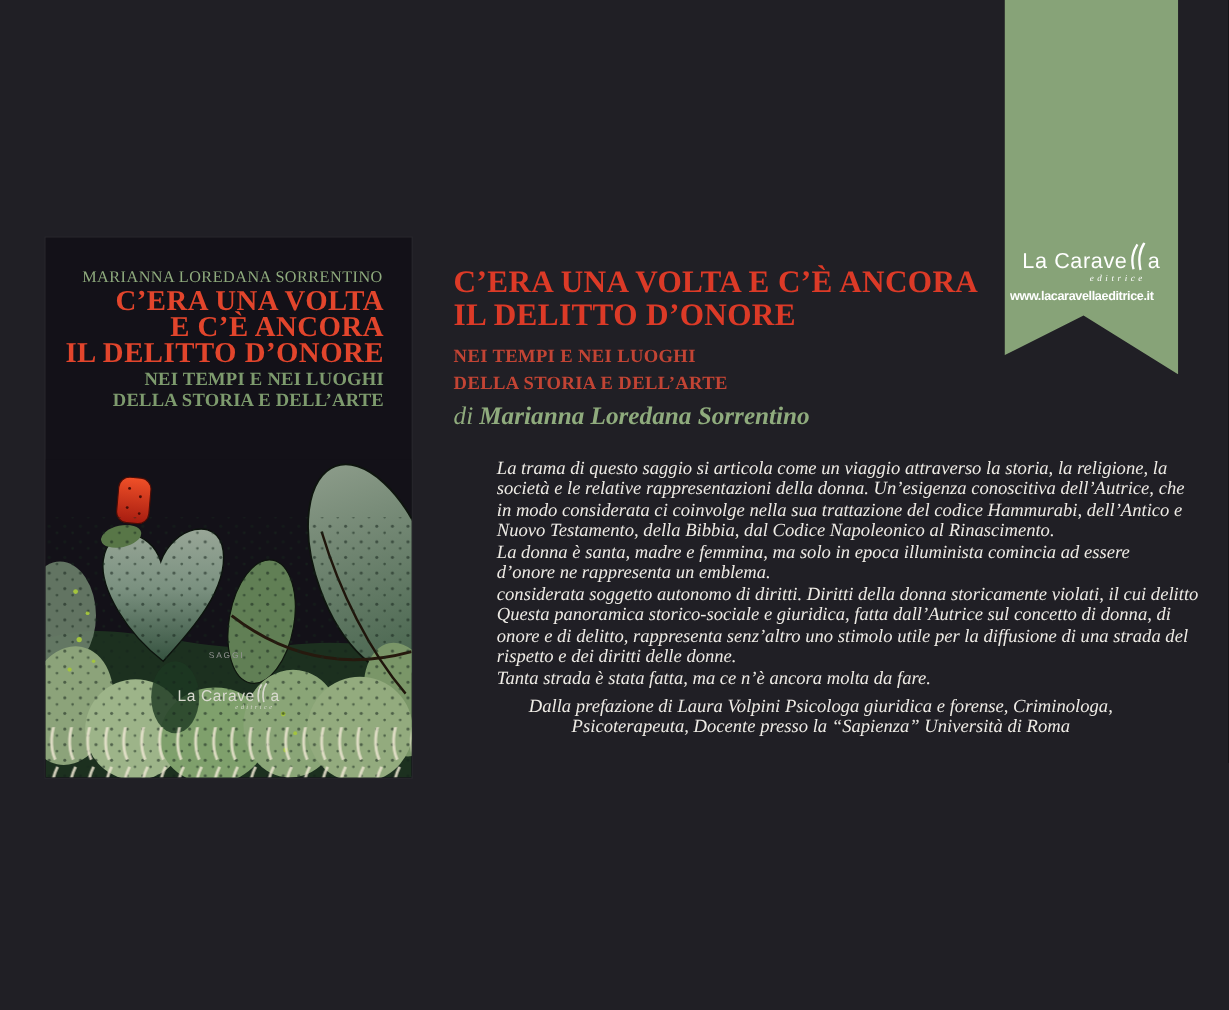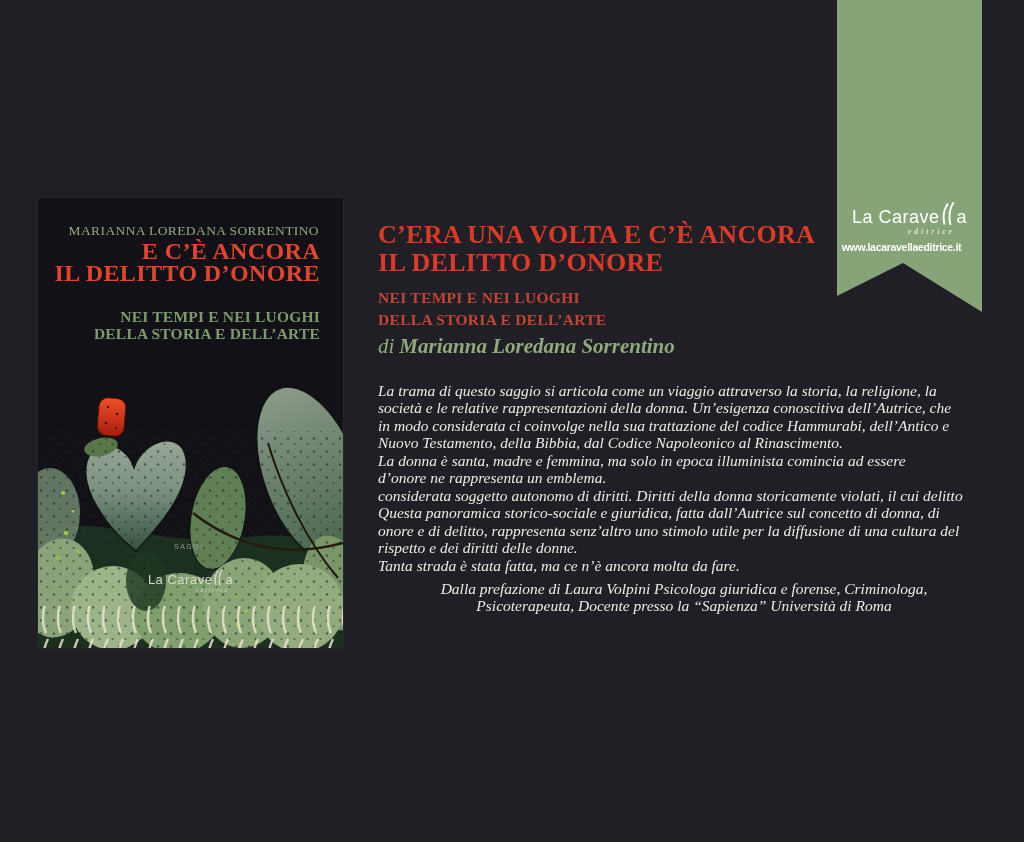--- a/index.html
+++ b/index.html
@@ -44,34 +44,35 @@
   
   .main{position:absolute;left:378px;top:221px;width:612px;}
   .main-title{font-weight:bold;font-size:26px;line-height:28px;letter-spacing:.3px;
          color:var(--title_red,#dc3a27);}
   .main-subtitle{margin-top:10px;font-weight:bold;font-size:15.5px;line-height:22px;
          letter-spacing:.3px;color:var(--subtitle_red,#c24434);}
   .byline{margin-top:2px;font-style:italic;font-size:21px;line-height:26px;
          color:var(--sage_green,#8fab7d);}
   .byline b{margin-left:5px;}
   .body-text{margin-top:23px;font-style:italic;font-size:15.5px;line-height:17.45px;
-         color:var(--body_white,#eeebe5);}
+         color:var(--body_white,#eeebe5);margin-left:36px;}
   .body-text div{white-space:nowrap;}
   .attribution{margin-top:6px;text-align:center;font-style:italic;font-size:15.5px;
          line-height:17.5px;color:var(--body_white,#eeebe5);}
   .attribution div{white-space:nowrap;}
 </style>
 </head>
 <body>
 
 <div id="page">
 
   <div class="cover">
     <div class="cover-author">MARIANNA LOREDANA SORRENTINO</div>
     <div class="cover-title">
+      <div>C’ERA UNA VOLTA</div>
       <div>E C’È ANCORA</div>
       <div>IL DELITTO D’ONORE</div>
     </div>
     <div class="cover-subtitle">
       <div>NEI TEMPI E NEI LUOGHI</div>
       <div>DELLA STORIA E DELL’ARTE</div>
     </div>
 
     <svg class="cover-art" viewBox="0 0 305 265" preserveAspectRatio="none">
       <defs>
@@ -186,21 +187,21 @@
     </div>
     <div class="body-text">
       <div>La trama di questo saggio si articola come un viaggio attraverso la storia, la religione, la</div>
       <div>società e le relative rappresentazioni della donna. Un’esigenza conoscitiva dell’Autrice, che</div>
       <div>in modo considerata ci coinvolge nella sua trattazione del codice Hammurabi, dell’Antico e</div>
       <div>Nuovo Testamento, della Bibbia, dal Codice Napoleonico al Rinascimento.</div>
       <div>La donna è santa, madre e femmina, ma solo in epoca illuminista comincia ad essere</div>
       <div>d’onore ne rappresenta un emblema.</div>
       <div>considerata soggetto autonomo di diritti. Diritti della donna storicamente violati, il cui delitto</div>
       <div>Questa panoramica storico-sociale e giuridica, fatta dall’Autrice sul concetto di donna, di</div>
-      <div>onore e di delitto, rappresenta senz’altro uno stimolo utile per la diffusione di una cultura del</div>
+      <div>onore e di delitto, rappresenta senz’altro uno stimolo utile per la diffusione di una strada del</div>
       <div>rispetto e dei diritti delle donne.</div>
       <div>Tanta strada è stata fatta, ma ce n’è ancora molta da fare.</div>
     </div>
     <div class="attribution">
       <div>Dalla prefazione di Laura Volpini Psicologa giuridica e forense, Criminologa,</div>
       <div>Psicoterapeuta, Docente presso la “Sapienza” Università di Roma</div>
     </div>
   </div>
 
 </div>

